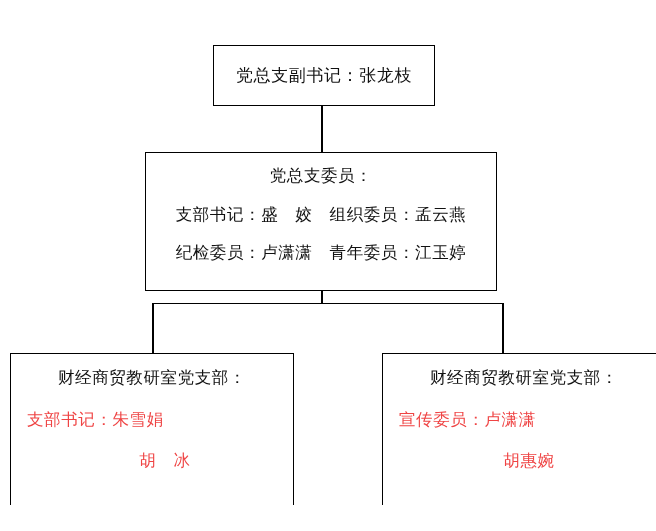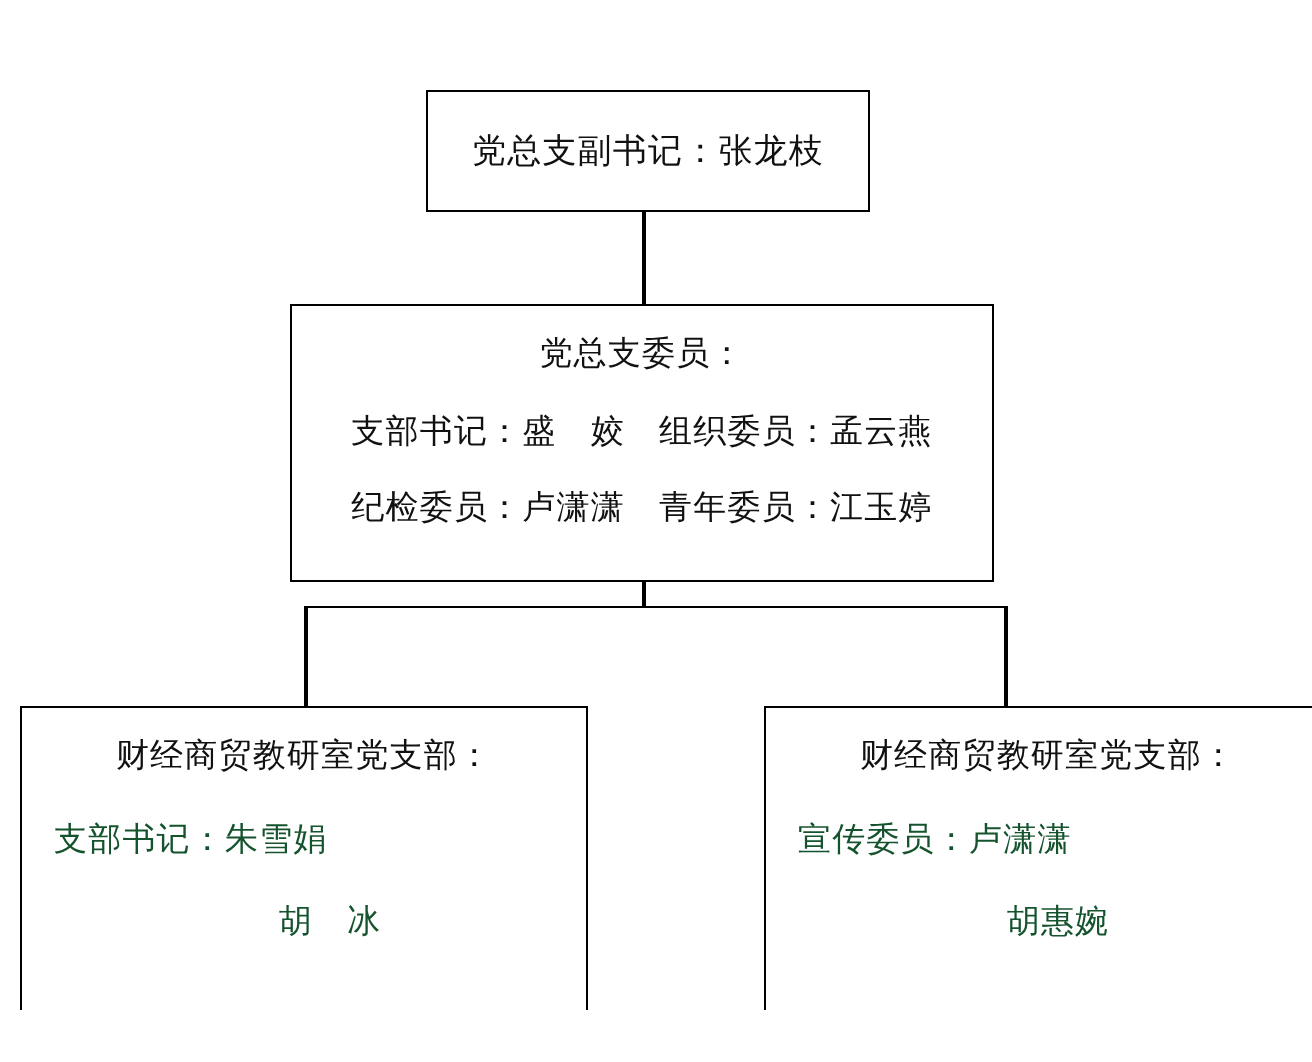--- a/index.html
+++ b/index.html
@@ -47,21 +47,21 @@
   #node-top .node-line { font-size: 17px; }
 
   
   #node-middle {
     left: 145px;
     top: 152px;
     width: 352px;
     height: 139px;
     padding-top: 16px;
   }
-  #node-middle .node-line { margin-bottom: 22px; }
+  #node-middle .node-line { margin-bottom: 22px; font-family: Liberation Mono, monospace; }
   #node-middle .node-line:last-child { margin-bottom: 12px; }
 
   
   .branch-box {
     position: absolute;
     box-sizing: border-box;
     border: 1.5px solid #000000;
     background: #ffffff;
     top: 353px;
     height: 171px;
@@ -77,21 +77,21 @@
     color: #111111;
     letter-spacing: 0.6px;
     white-space: pre;
     margin-bottom: 25px;
   }
   .branch-row {
     text-align: left;
     padding-left: 16px;
     font-size: 16.5px;
     line-height: 1.0;
-    color: #14532d;
+    color: #ef4444;
     letter-spacing: 0.6px;
     white-space: pre;
     margin-bottom: 25px;
   }
   .branch-row.indented {
     text-align: center;
     padding-left: 26px;
     margin-bottom: 0;
     font-family: Liberation Serif, serif;
   }

